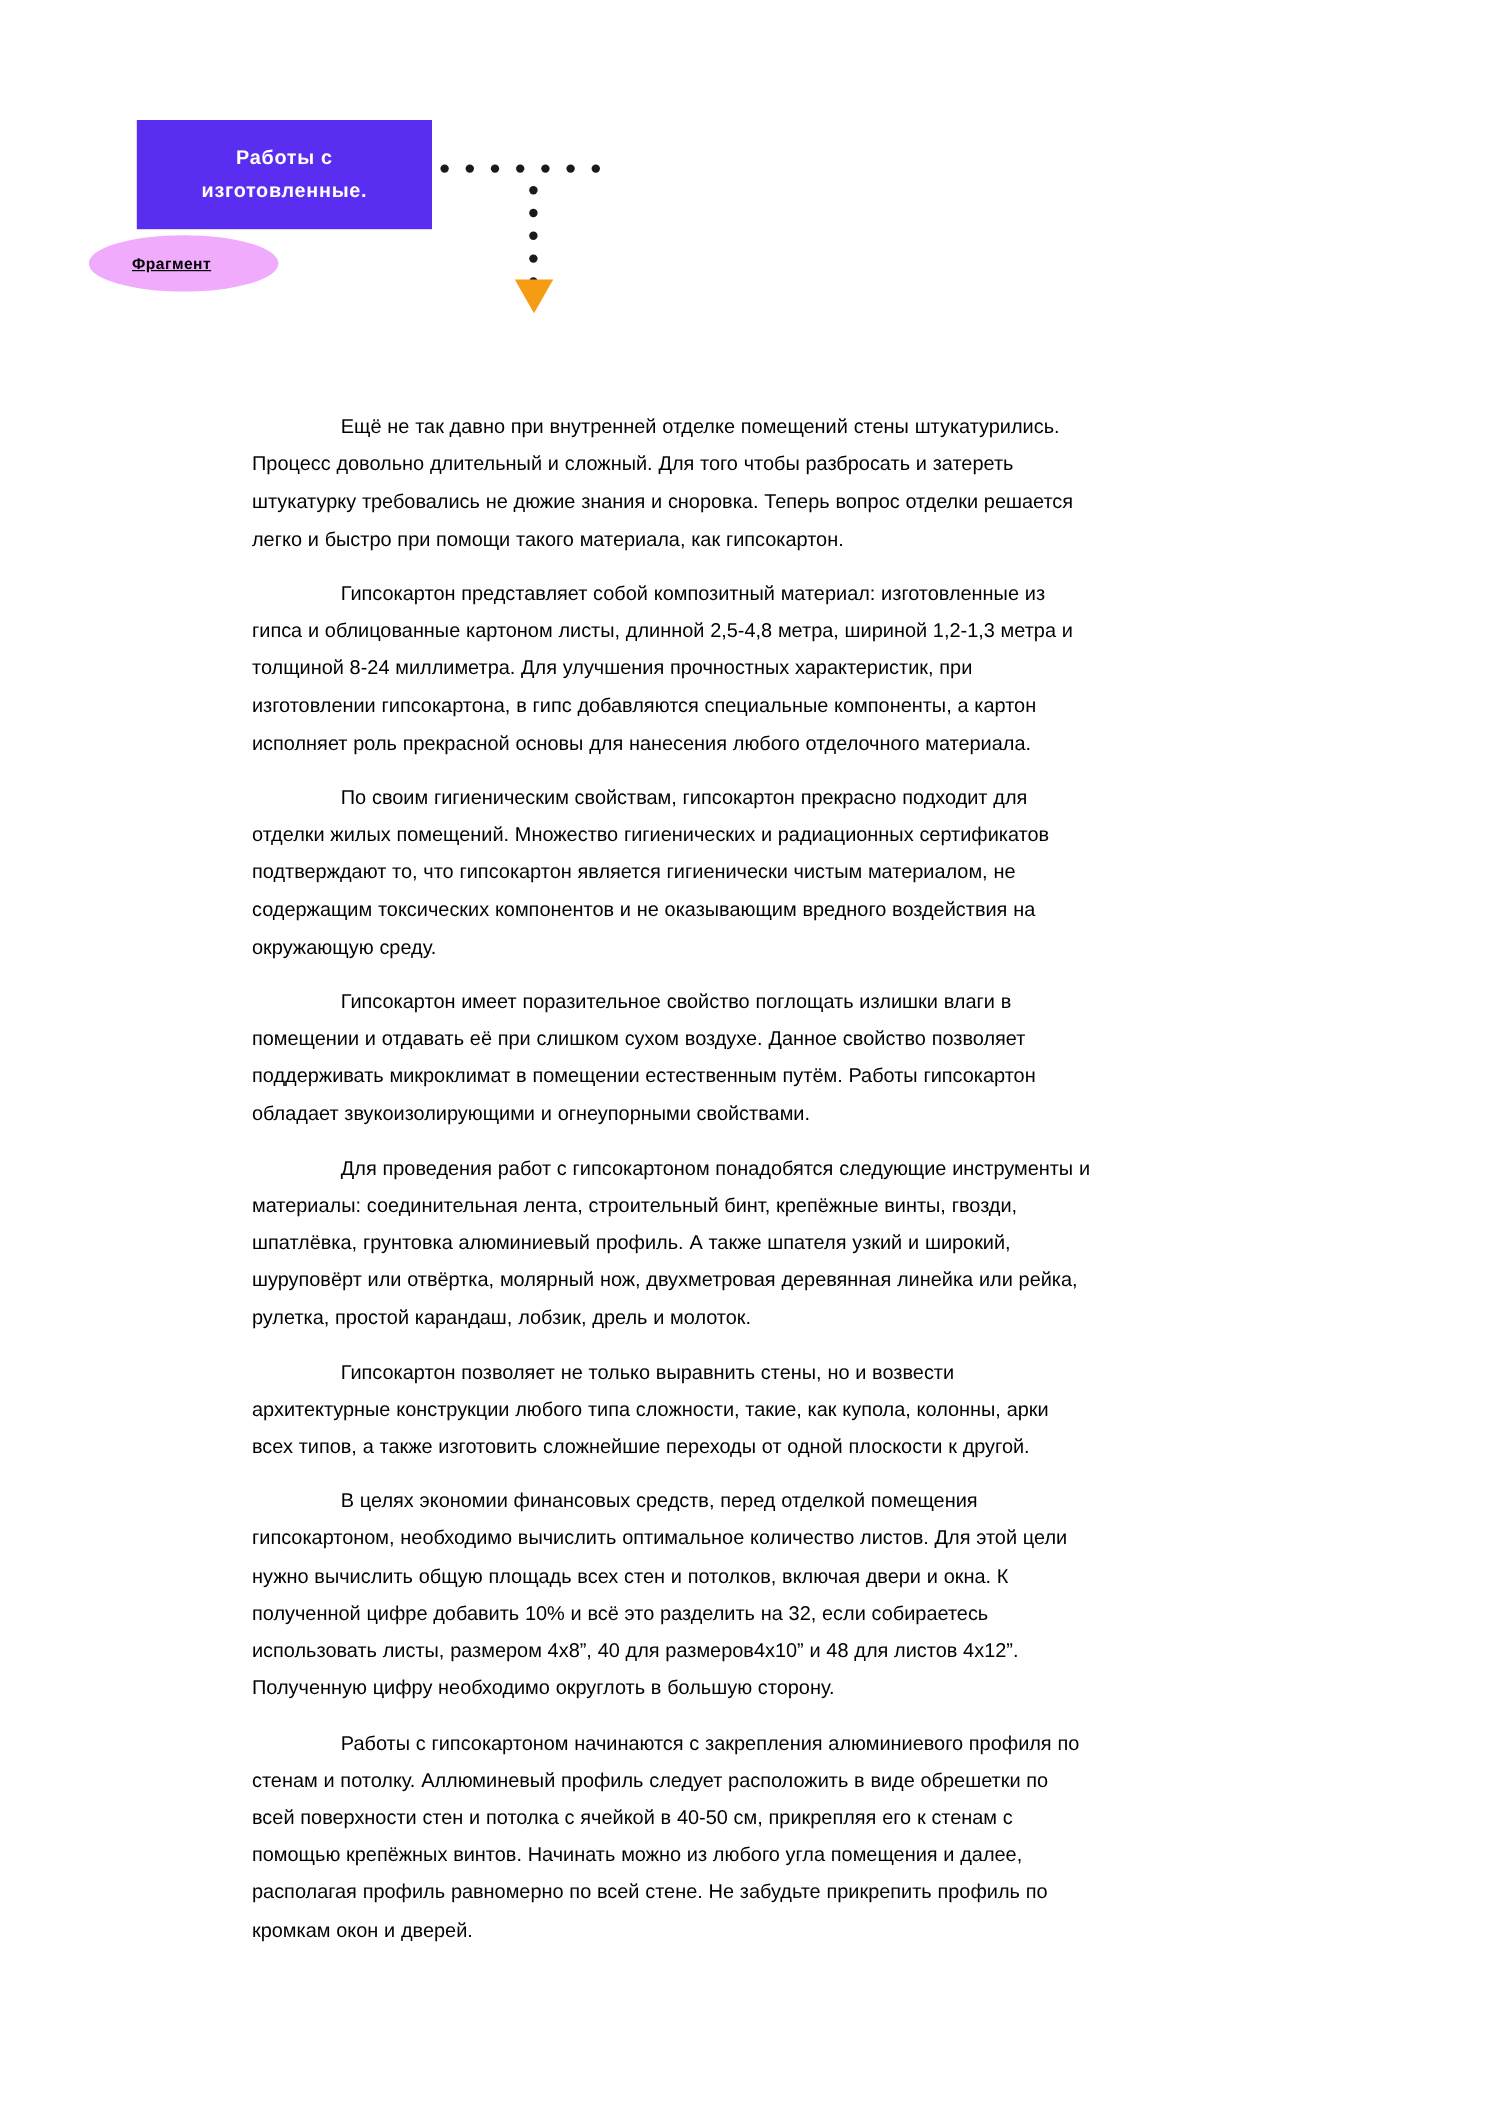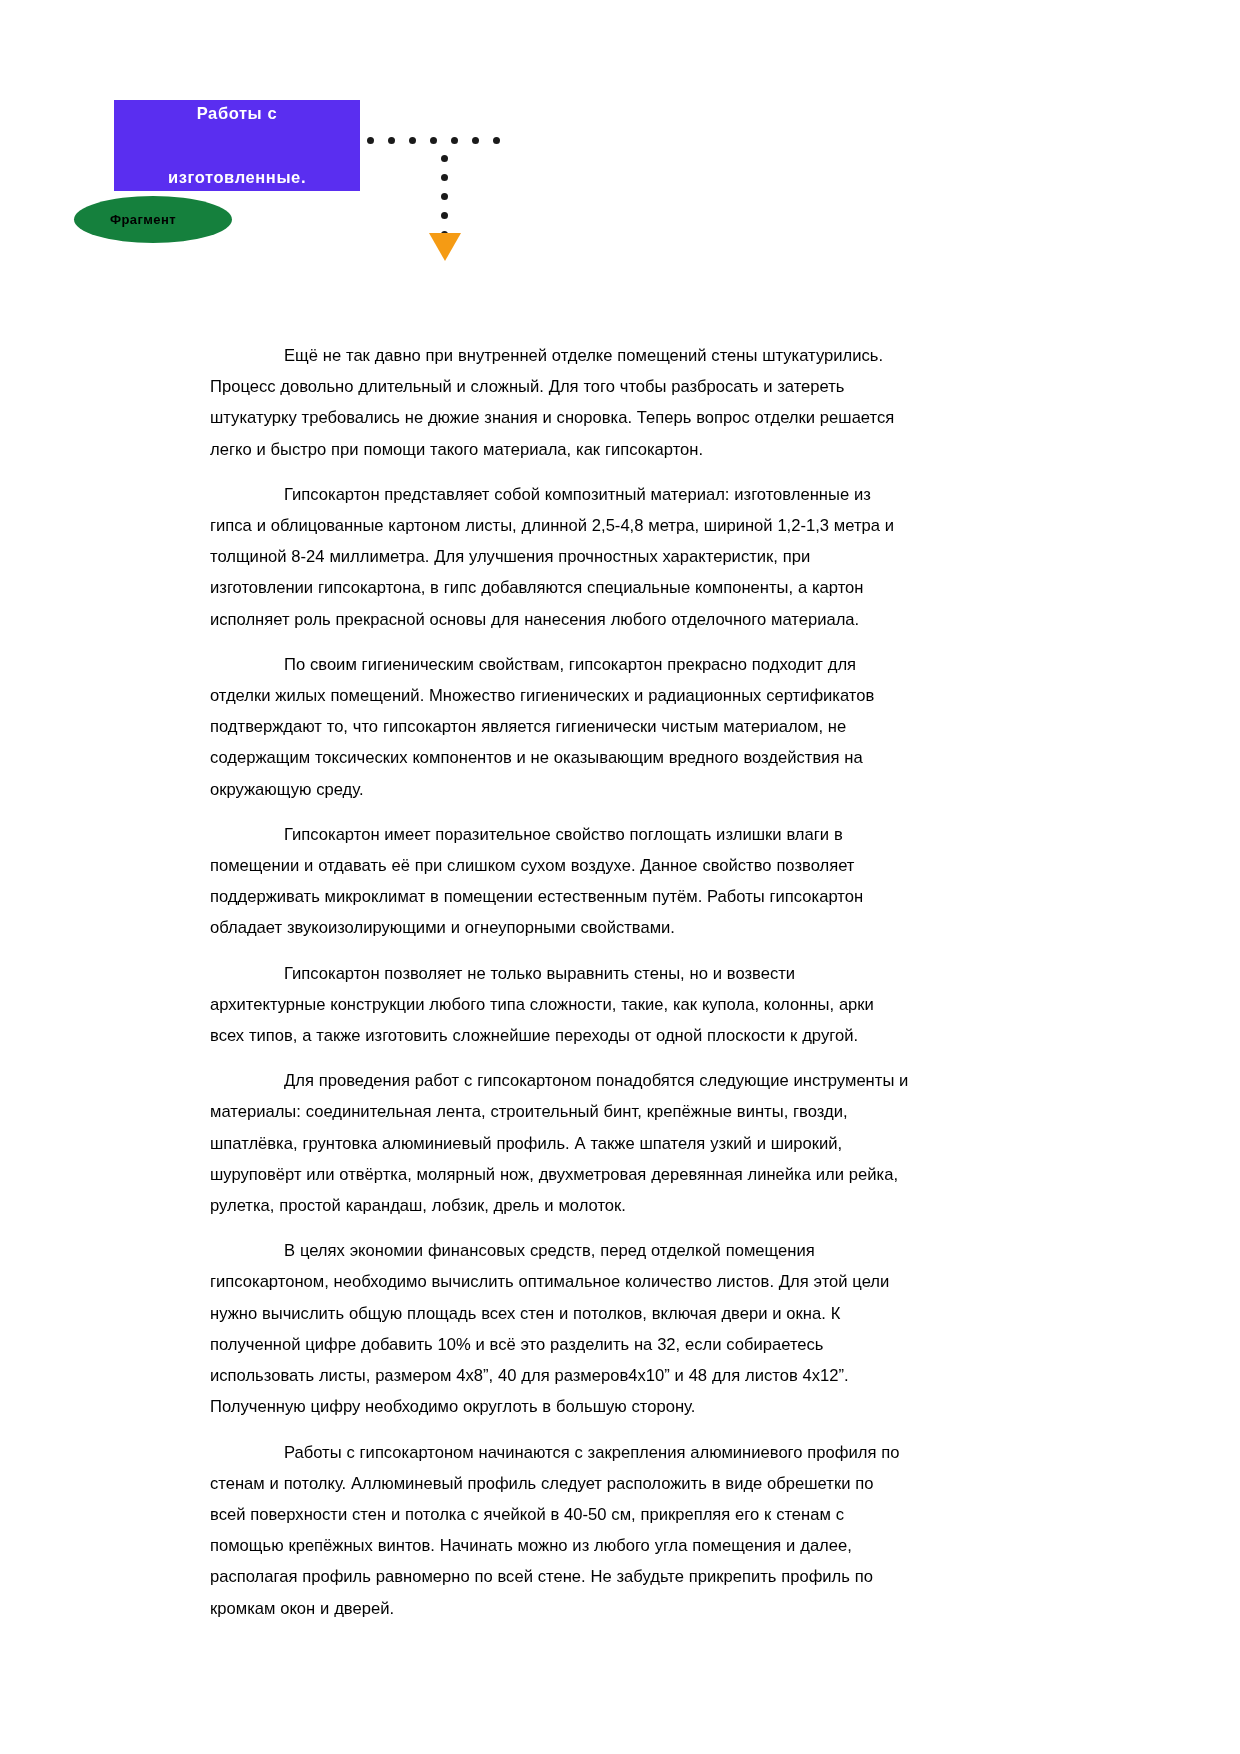--- a/index.html
+++ b/index.html
@@ -35,47 +35,48 @@
   .title-box {
     position: absolute;
     left: 114px;
     top: 100px;
     width: 246px;
     height: 91px;
     background: #5a2ef0;
     display: flex;
     flex-direction: column;
     align-items: center;
-    justify-content: space-between;
+    justify-content: center;
     box-sizing: border-box;
     padding: 0 10px;
   }
   .title-box .title-line {
     color: #ffffff;
     font-weight: bold;
     font-size: 16.5px;
     line-height: 27px;
     letter-spacing: 0.6px;
     text-align: center;
     white-space: nowrap;
   }
 
   .fragment-ellipse {
     position: absolute;
     left: 74px;
     top: 196px;
     width: 158px;
     height: 47px;
-    background: #15803d;
+    background: #f0abfc;
     border-radius: 50%;
     display: flex;
     align-items: center;
     justify-content: flex-start;
     box-sizing: border-box;
     padding-left: 36px;
+    text-decoration: underline;
   }
   .fragment-ellipse .fragment-label {
     color: #000000;
     font-weight: bold;
     font-size: 13px;
     letter-spacing: 0.4px;
     white-space: nowrap;
   }
 
   
@@ -150,19 +151,19 @@
       </div>
 
     <div class="arrow-head"></div>
   </div>
 
   <div class="article" id="article">
       <p>Ещё не так давно при внутренней отделке помещений стены штукатурились. Процесс довольно длительный и сложный. Для того чтобы разбросать и затереть штукатурку требовались не дюжие знания и сноровка. Теперь вопрос отделки решается легко и быстро при помощи такого материала, как гипсокартон.</p>
       <p>Гипсокартон представляет собой композитный материал: изготовленные из гипса и облицованные картоном листы, длинной 2,5-4,8 метра, шириной 1,2-1,3 метра и толщиной 8-24 миллиметра. Для улучшения прочностных характеристик, при изготовлении гипсокартона, в гипс добавляются специальные компоненты, а картон исполняет роль прекрасной основы для нанесения любого отделочного материала.</p>
       <p>По своим гигиеническим свойствам, гипсокартон прекрасно подходит для отделки жилых помещений. Множество гигиенических и радиационных сертификатов подтверждают то, что гипсокартон является гигиенически чистым материалом, не содержащим токсических компонентов и не оказывающим вредного воздействия на окружающую среду.</p>
       <p>Гипсокартон имеет поразительное свойство поглощать излишки влаги в помещении и отдавать её при слишком сухом воздухе. Данное свойство позволяет поддерживать микроклимат в помещении естественным путём. Работы гипсокартон обладает звукоизолирующими и огнеупорными свойствами.</p>
+      <p>Для проведения работ с гипсокартоном понадобятся следующие инструменты и материалы: соединительная лента, строительный бинт, крепёжные винты, гвозди, шпатлёвка, грунтовка алюминиевый профиль. А также шпателя узкий и широкий, шуруповёрт или отвёртка, молярный нож, двухметровая деревянная линейка или рейка, рулетка, простой карандаш, лобзик, дрель и молоток.</p>
       <p>Гипсокартон позволяет не только выравнить стены, но и возвести архитектурные конструкции любого типа сложности, такие, как купола, колонны, арки всех типов, а также изготовить сложнейшие переходы от одной плоскости к другой.</p>
-      <p>Для проведения работ с гипсокартоном понадобятся следующие инструменты и материалы: соединительная лента, строительный бинт, крепёжные винты, гвозди, шпатлёвка, грунтовка алюминиевый профиль. А также шпателя узкий и широкий, шуруповёрт или отвёртка, молярный нож, двухметровая деревянная линейка или рейка, рулетка, простой карандаш, лобзик, дрель и молоток.</p>
       <p>В целях экономии финансовых средств, перед отделкой помещения гипсокартоном, необходимо вычислить оптимальное количество листов. Для этой цели нужно вычислить общую площадь всех стен и потолков, включая двери и окна. К полученной цифре добавить 10% и всё это разделить на 32, если собираетесь использовать листы, размером 4х8”, 40 для размеров4х10” и 48 для листов 4х12”. Полученную цифру необходимо округлоть в большую сторону.</p>
       <p>Работы с гипсокартоном начинаются с закрепления алюминиевого профиля по стенам и потолку. Аллюминевый профиль следует расположить в виде обрешетки по всей поверхности стен и потолка  с ячейкой в 40-50 см, прикрепляя его к стенам с помощью крепёжных винтов. Начинать можно из любого угла помещения и далее, располагая профиль равномерно по всей стене. Не забудьте прикрепить профиль по кромкам окон и дверей.</p>
     </div>
 
 </div>
 
 </body></html>

